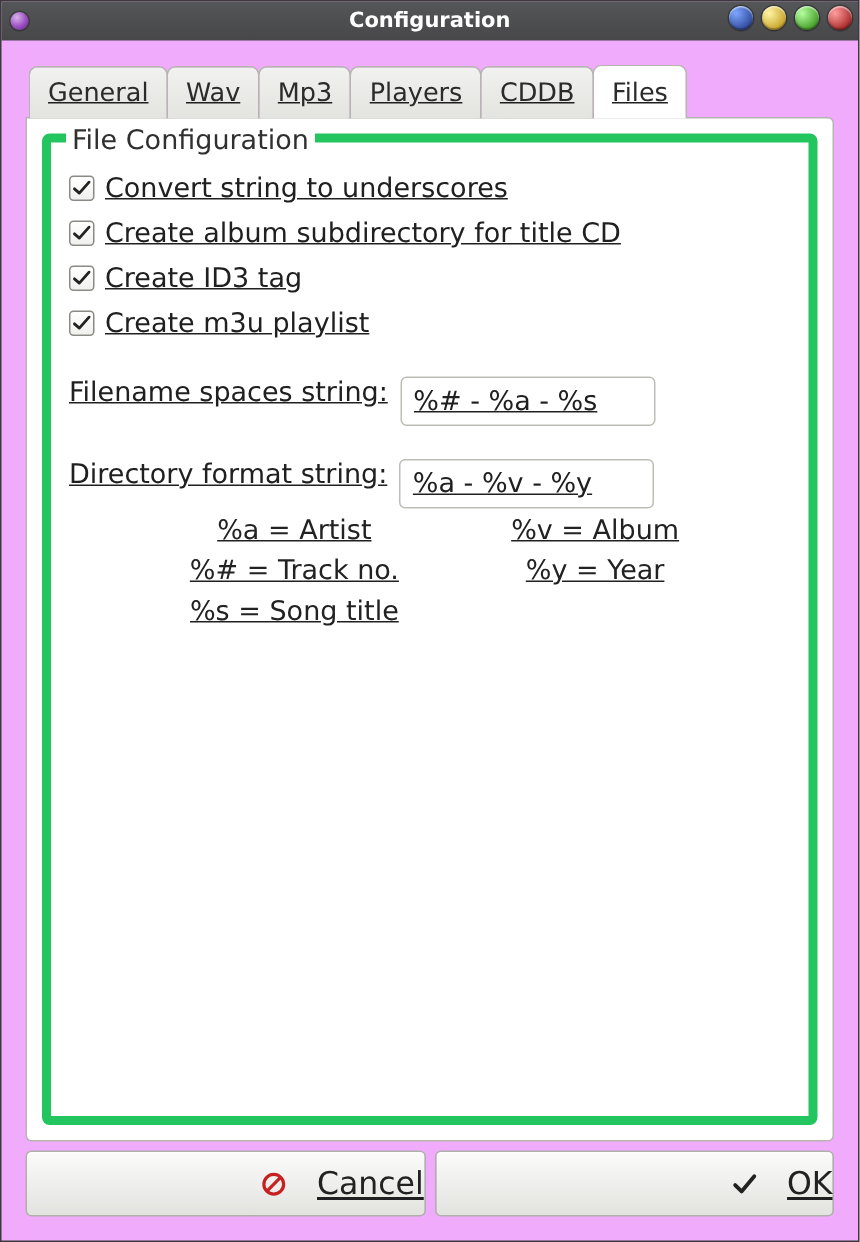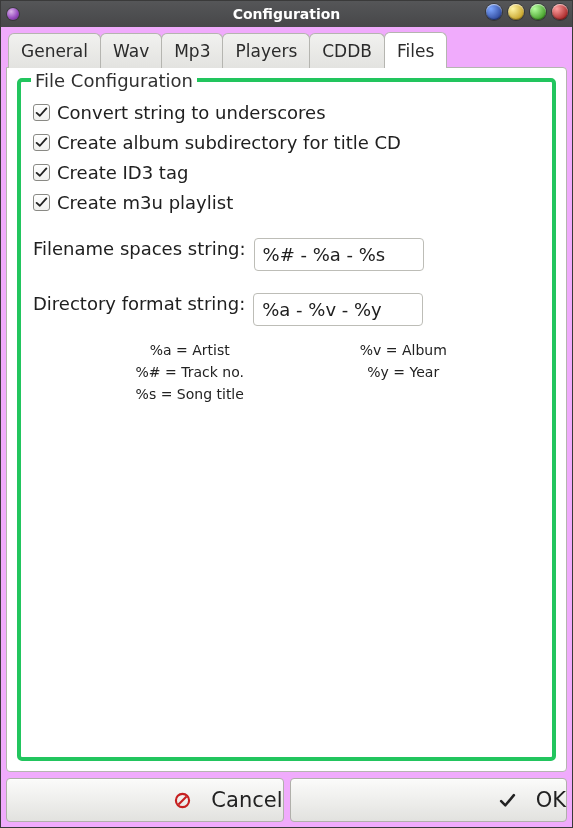--- a/index.html
+++ b/index.html
@@ -50,21 +50,22 @@
   }
   .wm-blue   { background: radial-gradient(circle at 30% 30%, #7da6ff, #152a79); }
   .wm-yellow { background: radial-gradient(circle at 30% 30%, #fff4a3, #b48800); }
   .wm-green  { background: radial-gradient(circle at 30% 30%, #b4ff9e, #1e7c00); }
   .wm-red    { background: radial-gradient(circle at 30% 30%, #ff9e9e, #8b0000); }
 
   
   .client {
     flex: 1;
     display: flex; flex-direction: column;
-    padding: 5px;
+    padding: 16px;
+    text-decoration: underline;
   }
 
   
   .tabbar {
     display: flex;
     gap: 0;
     position: relative;
     z-index: 2;
     padding-left: 2px;
   }
@@ -100,21 +101,21 @@
     background: #fff;
     border: 1px solid #b5b5b0;
     border-radius: 0 4px 4px 4px;
     padding: 10px 10px 10px 10px;
     position: relative;
     z-index: 1;
   }
 
   
   .groupbox {
-    border: 4px solid #22c55e;
+    border: 6px solid #22c55e;
     border-radius: 5px;
     padding: 16px 12px 12px;
     position: relative;
     height: 100%;
   }
   .groupbox-legend {
     position: absolute;
     top: -12px; left: 10px;
     background: #fff;
     padding: 0 4px;
@@ -151,25 +152,25 @@
     padding: 5px 8px;
     width: 170px;
     border: 1px solid #bdbdb7;
     border-radius: 4px;
     background: #fff;
     color: #202020;
     margin-top: 12px;
   }
 
   .legend-grid {
-    margin-top: 14px;
+    margin-top: 2px;
     display: grid;
     grid-template-columns: 1fr 1fr;
     row-gap: 6px;
-    font-size: 14px;
+    font-size: 18px;
     color: #222;
     padding: 0 30px 0 50px;
   }
   .legend-cell { text-align: center; }
 
   
   .button-row {
     display: flex; gap: 6px;
     padding: 6px 0 0;
   }

